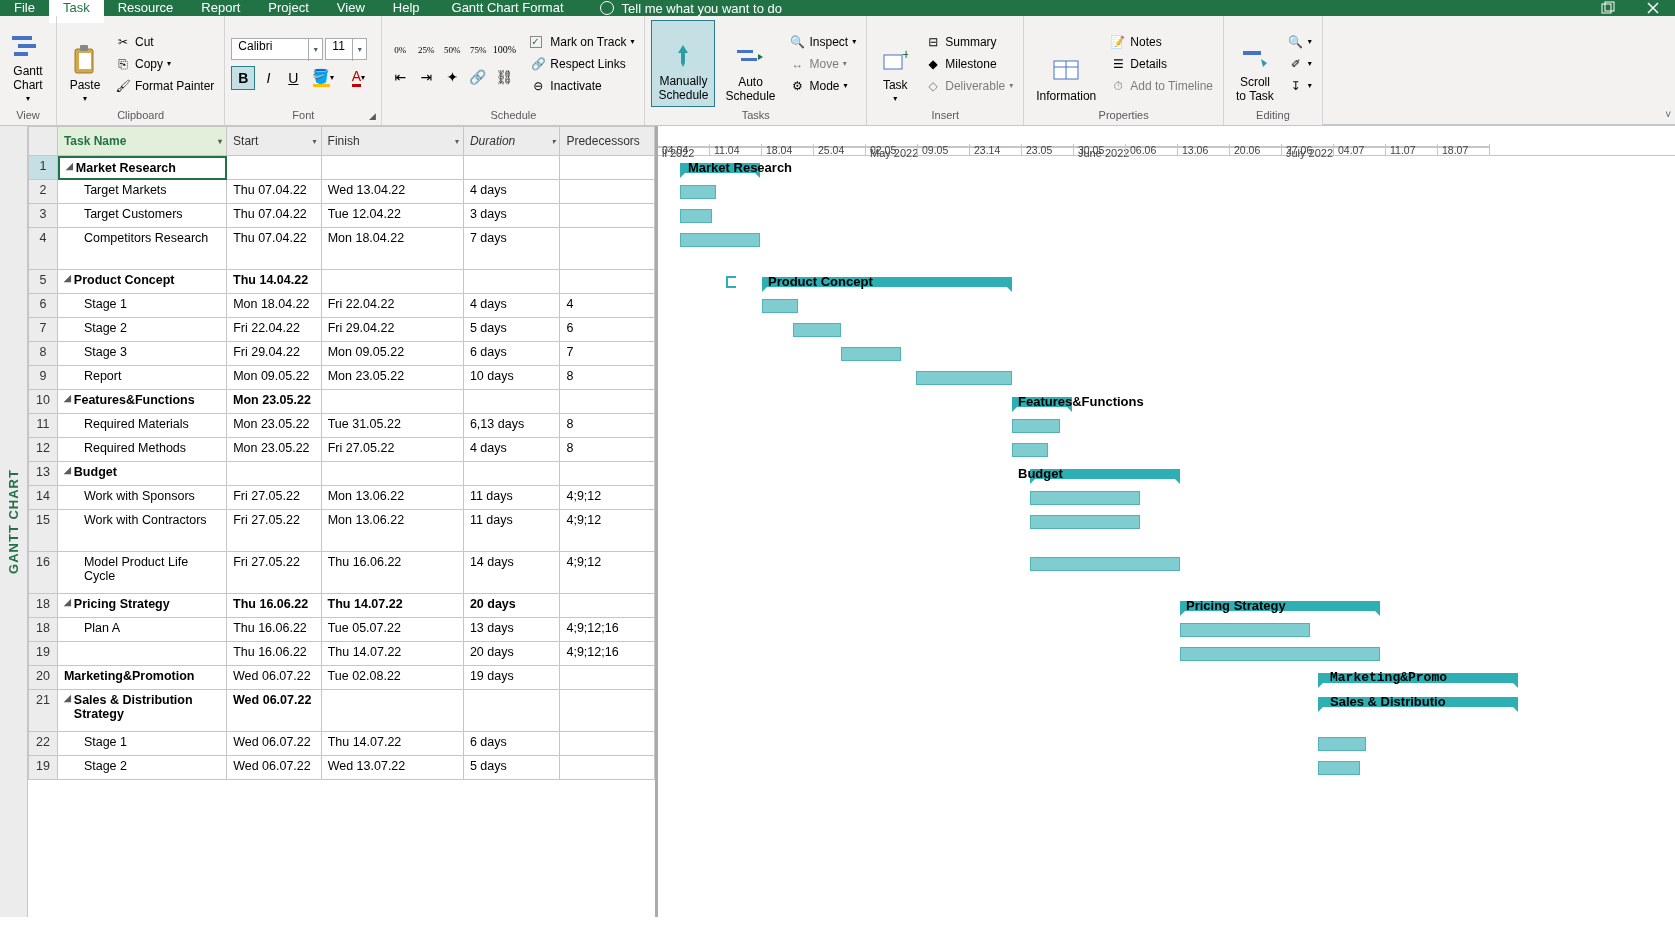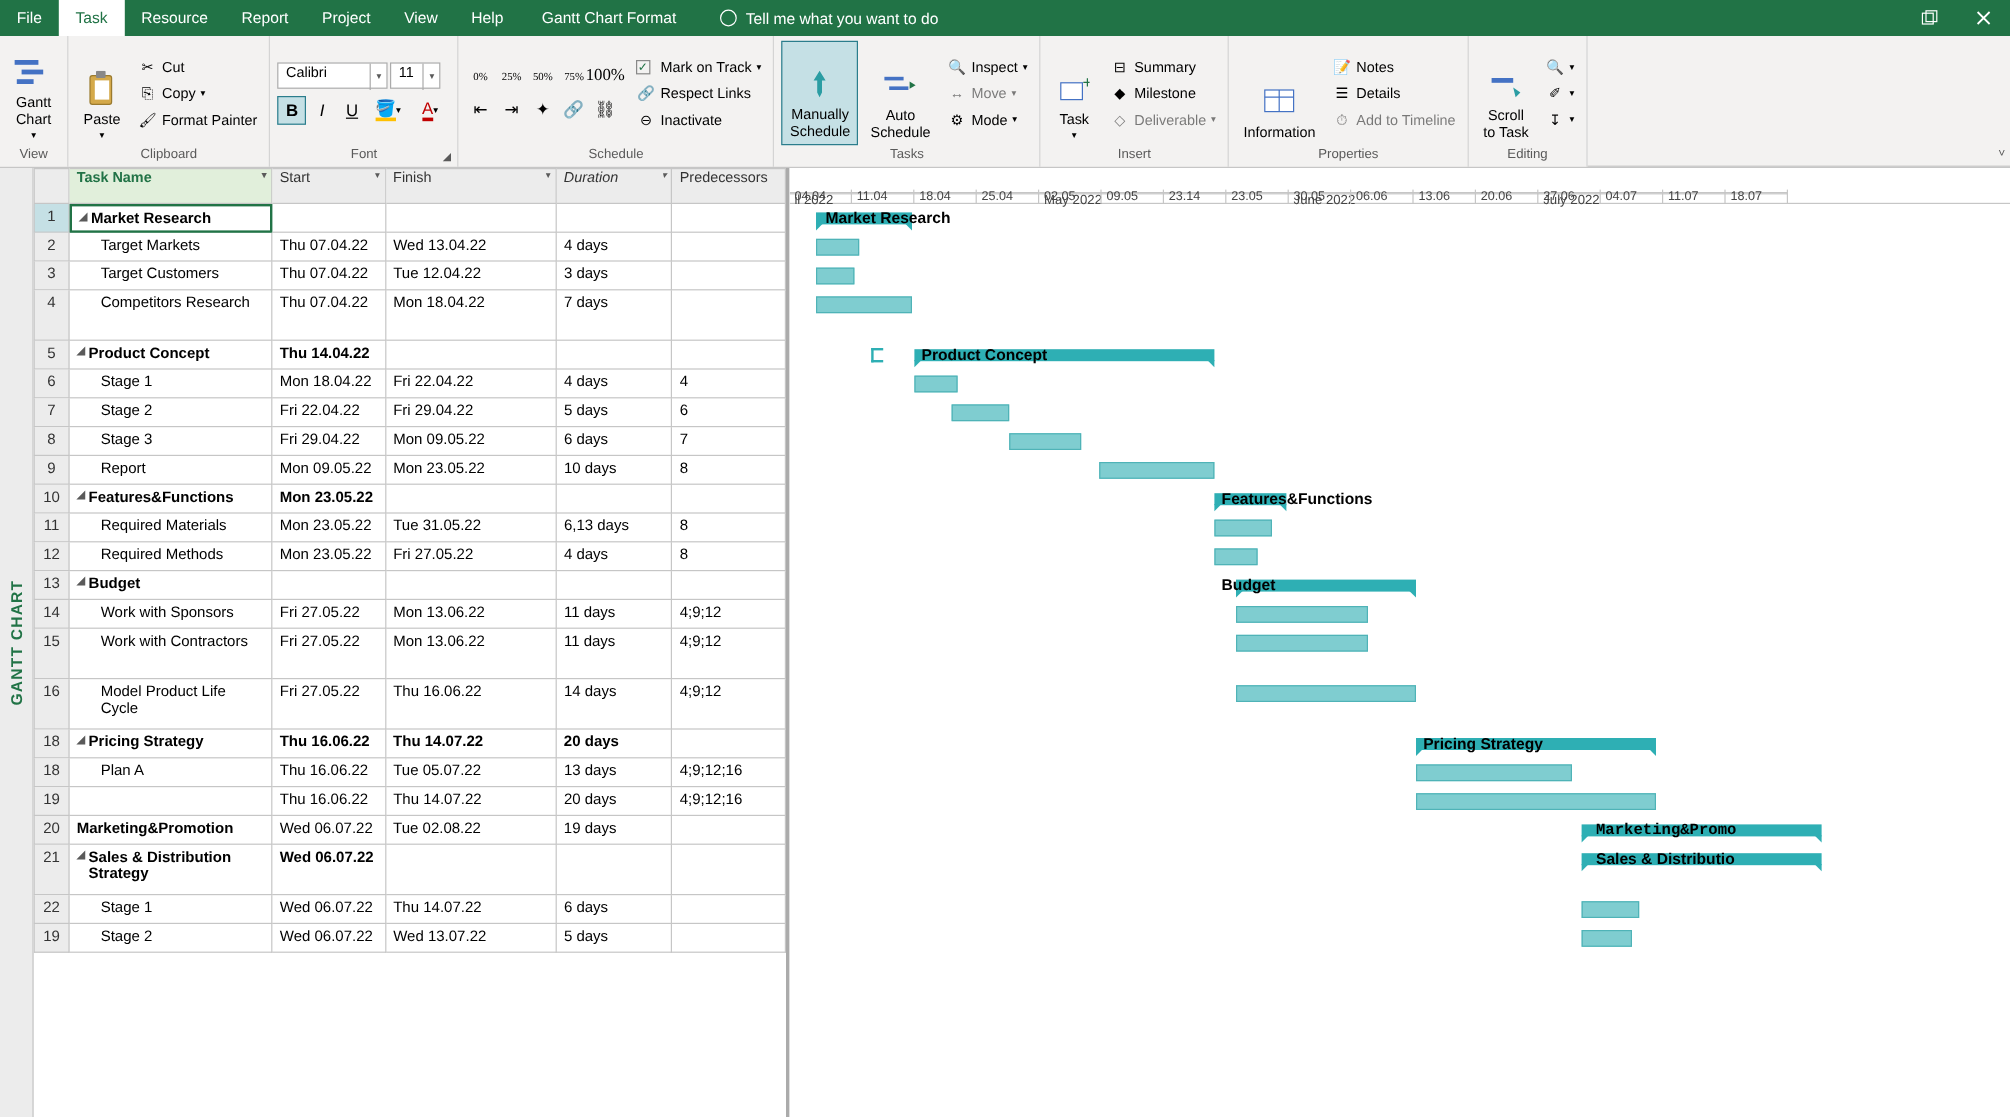--- a/index.html
+++ b/index.html
@@ -1,19 +1,19 @@
 <!DOCTYPE html>
 <html><head>
 <meta charset="utf-8">
 <style>
 * { margin: 0; padding: 0; box-sizing: border-box; font-family: "Segoe UI", Tahoma, sans-serif; }
 body { background: #fff; overflow: hidden; width: 1675px; height: 931px; }
 
 
-.ribbon-tabs { background: #217346; height: 30px; display: flex; align-items: center; color: #fff; font-size: 13px; position: relative; }
+.ribbon-tabs { background: #217346; height: 16px; display: flex; align-items: center; color: #fff; font-size: 13px; position: relative; }
 .ribbon-tab { padding: 0 14px; height: 30px; line-height: 30px; cursor: pointer; }
 .ribbon-tab.active { background: #fff; color: #217346; }
 .ribbon-tab.format { padding: 0 18px; }
 .lightbulb { margin-left: 18px; display: flex; align-items: center; gap: 8px; }
 .lightbulb-icon { width: 14px; height: 14px; border: 1.5px solid #fff; border-radius: 50%; position: relative; }
 .tellme { flex: 1; }
 .win-controls { display: flex; gap: 0; margin-left: auto; }
 .win-btn { width: 45px; height: 30px; display: flex; align-items: center; justify-content: center; cursor: pointer; }
 
 
@@ -36,21 +36,21 @@
 .dialog-launcher { position: absolute; bottom: 2px; right: 2px; width: 14px; height: 14px; font-size: 9px; color: #5a5a5a; cursor: pointer; display: flex; align-items: center; justify-content: center; }
 
 
 .main { display: flex; height: calc(100% - 140px); position: relative; }
 .vtab { width: 28px; background: #ececec; border-right: 1px solid #c6c6c6; display: flex; align-items: center; justify-content: center; }
 .vtab-text { transform: rotate(-90deg); white-space: nowrap; font-weight: bold; color: #217346; font-size: 13px; letter-spacing: 1px; }
 
 
 .grid-area { flex: 0 0 630px; border-right: 3px solid #ababab; position: relative; overflow: hidden; }
 .grid-headers { display: flex; height: 30px; position: sticky; top: 0; z-index: 2; }
-.gh { background: #ececec; border: 1px solid #c6c6c6; border-left: none; font-size: 12px; padding: 0 6px; display: flex; align-items: flex-start; position: relative; color: #333; }
+.gh { background: #ececec; border: 1px solid #c6c6c6; border-left: none; font-size: 12px; padding: 0 6px; display: flex; align-items: center; position: relative; color: #333; }
 .gh.first { width: 30px; border-left: 1px solid #c6c6c6; background:#ececec;}
 .gh.taskname { width: 170px; color: #217346; font-weight: 600; background: #e1efdb; }
 .gh.start { width: 95px; }
 .gh.finish { width: 143px; }
 .gh.duration { width: 97px; font-style: italic; }
 .gh.pred { width: 95px; }
 .gh .col-arrow { position: absolute; right: 4px; font-size: 8px; color: #5a5a5a; }
 .grid-rows { }
 .gr { display: flex; min-height: 24px; }
 .gr.tall { min-height: 42px; }
@@ -203,21 +203,21 @@
   </div>
 
   <div class="ribbon-group">
     <div class="ribbon-group-content">
       <div class="small-stack" style="margin-right:6px;">
         <div style="display:flex;gap:2px;">
           <div class="fb" style="font-size:9px;">0%</div>
           <div class="fb" style="font-size:9px;">25%</div>
           <div class="fb" style="font-size:9px;">50%</div>
           <div class="fb" style="font-size:9px;">75%</div>
-          <div class="fb" style="font-size:14px;">100%</div>
+          <div class="fb" style="font-size:10px;">100%</div>
         </div>
         <div style="display:flex;gap:2px;margin-top:4px;">
           <div class="fb">⇤</div>
           <div class="fb">⇥</div>
           <div class="fb">✦</div>
           <div class="fb">🔗</div>
           <div class="fb">⛓</div>
         </div>
       </div>
       <div class="small-stack">

